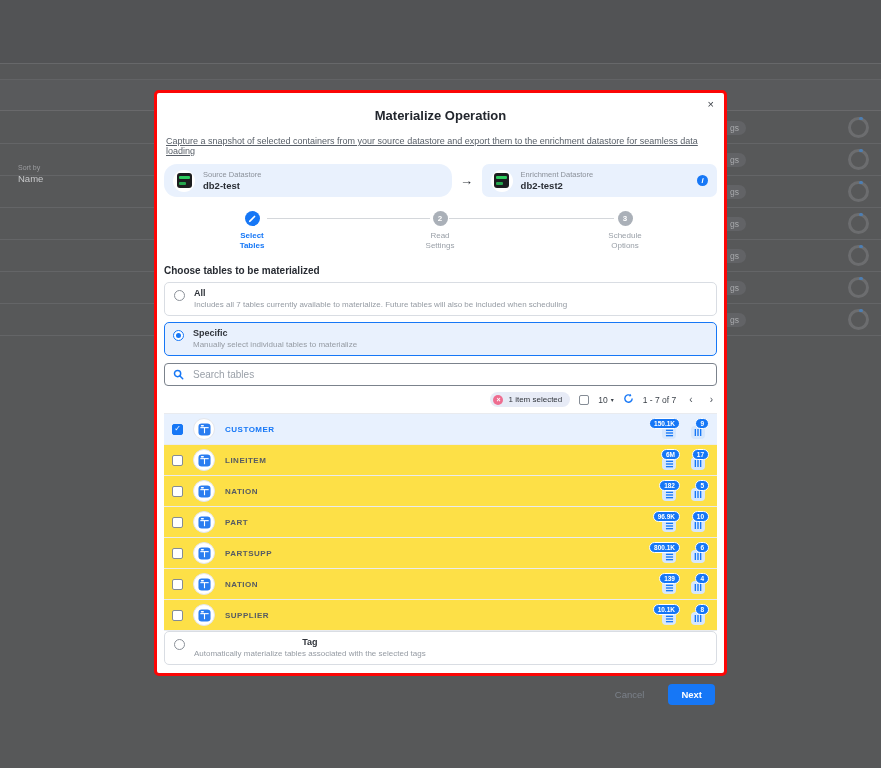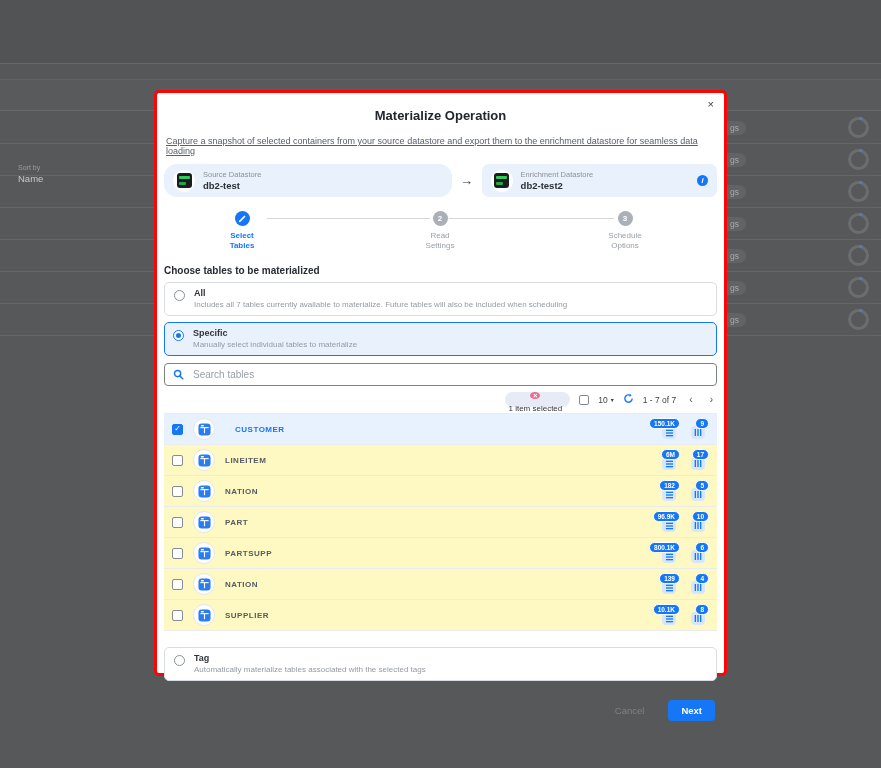--- a/index.html
+++ b/index.html
@@ -60,38 +60,38 @@
   .radio.checked{border-color:#1677f6;}
   .radio.checked::after{content:"";position:absolute;left:2px;top:2px;width:5px;height:5px;border-radius:50%;background:#1677f6;}
   .opt-title{font-size:9px;font-weight:700;color:#30343b;}
   .opt-desc{margin-top:2px;font-size:8px;color:#959ba3;}
 
   .search-box{margin-top:7px;height:23px;border:1px solid #7b828c;border-radius:4px;display:flex;align-items:center;padding:0 8px;gap:7px;}
   .search-box input{border:none;outline:none;flex:1;font-size:10px;color:#30343b;background:transparent;font-family:"Liberation Sans",sans-serif;}
   .search-box input::placeholder{color:#9aa0a8;}
 
   .list-controls{margin-top:5px;height:17px;display:flex;align-items:center;justify-content:flex-end;gap:9px;font-size:8.5px;color:#3c424a;}
-  .sel-pill{display:flex;align-items:center;gap:5px;background:#e7ebf6;border-radius:9px;height:15px;padding:0 8px 0 3px;font-size:8px;color:#30343b;flex-direction:column;}
+  .sel-pill{display:flex;align-items:center;gap:5px;background:#e7ebf6;border-radius:9px;height:15px;padding:0 8px 0 3px;font-size:8px;color:#30343b;}
   .pink-x{width:10px;height:10px;border-radius:50%;background:#ee6d90;color:#fff;font-size:7px;font-weight:700;
           display:flex;align-items:center;justify-content:center;line-height:1;}
   .mini-cb{width:10px;height:10px;border:1.5px solid #858c95;border-radius:2px;background:#fff;}
   .psize{display:flex;align-items:center;gap:3px;}
   .caret{font-size:6px;color:#3c424a;}
   .pag-chev{font-size:10px;color:#4c525a;padding:0 4px;cursor:pointer;}
 
   .tbl-list{margin-top:5px;border-top:1px solid #e9ebef;}
-  .trow{height:31px;display:flex;align-items:center;gap:10px;padding:0 6px 0 8px;border-bottom:1px solid #e9ebef;background:#fef9c3;}
+  .trow{height:31px;display:flex;align-items:center;gap:10px;padding:0 6px 0 8px;border-bottom:1px solid #e9ebef;background:#fde047;}
   .trow.selected{background:#e8f1fe;}
   .cb{width:11px;height:11px;border:1.5px solid #858c95;border-radius:2px;background:#fff;flex-shrink:0;
       display:flex;align-items:center;justify-content:center;}
   .cb.checked{background:#1677f6;border-color:#1677f6;color:#fff;font-size:8px;line-height:1;}
   .t-avatar{width:22px;height:22px;border-radius:50%;border:1px solid #e3e6ec;background:#fff;
             display:flex;align-items:center;justify-content:center;flex-shrink:0;}
   .tname{font-size:8px;font-weight:700;letter-spacing:0.5px;color:#565b63;}
-  .trow.selected .tname{color:#1677f6;margin-left:10px;}
+  .trow.selected .tname{color:#1677f6;}
   .badges{margin-left:auto;display:flex;gap:13px;padding-right:4px;}
   .bwrap{position:relative;width:16px;height:15px;margin-top:5px;}
   .bicon{position:absolute;left:0;bottom:0;width:14px;height:13px;border-radius:4px;background:#d6e7fd;
          display:flex;align-items:center;justify-content:center;}
   .bpill{position:absolute;right:-2px;top:-6px;background:#1677f6;border:1px solid #fff;border-radius:7px;
          color:#fff;font-size:6.5px;font-weight:700;padding:1px 4px;line-height:1.15;white-space:nowrap;}
 
   .m-footer{margin-top:19px;display:flex;align-items:center;justify-content:flex-end;gap:24px;padding-right:2px;}
   .btn-cancel{font-size:9.5px;color:#7b818a;cursor:pointer;}
   .btn-next{background:#1677f6;color:#fff;font-size:9.5px;font-weight:700;border:none;border-radius:4px;
@@ -163,21 +163,21 @@
           <span class="ds-label">Enrichment Datastore</span>
           <span class="ds-name">db2-test2</span>
         </span>
         <span class="info-dot">i</span>
       </div>
     </div>
 
     <div class="m-stepper">
       <div class="step-line" style="left:103px;width:163px;"></div>
       <div class="step-line" style="left:285px;width:165px;"></div>
-      <div class="step active" style="left:78px;">
+      <div class="step active" style="left:88px;">
         <div class="step-circle">
           <svg width="8" height="8" viewBox="0 0 10 10">
               <path d="M1 9 L1.7 6.8 L7.4 1.1 A0.9 0.9 0 0 1 8.9 2.6 L3.2 8.3 Z" fill="#fff"></path>
             </svg>
         </div>
         <div class="step-labels">
           <div>Select</div>
             <div>Tables</div>
         </div>
       </div>
@@ -480,21 +480,21 @@
                   <line x1="4.5" y1="1" x2="4.5" y2="9" stroke="#1677f6" stroke-width="1.5"></line>
                   <line x1="7.5" y1="1" x2="7.5" y2="9" stroke="#1677f6" stroke-width="1.5"></line>
                 </svg>
         </span>
         <span class="bpill col-pill">8</span>
       </span>
     </span>
   </div>
       </div>
 
-    <div class="opt-card" style="margin-top:16px;">
+    <div class="opt-card" style="margin-top:0;text-align:center;">
       <span class="radio"></span>
       <span>
         <div class="opt-title">Tag</div>
         <div class="opt-desc">Automatically materialize tables associated with the selected tags</div>
       </span>
     </div>
 
     <div class="m-footer">
       <span class="btn-cancel">Cancel</span>
       <button class="btn-next">Next</button>

